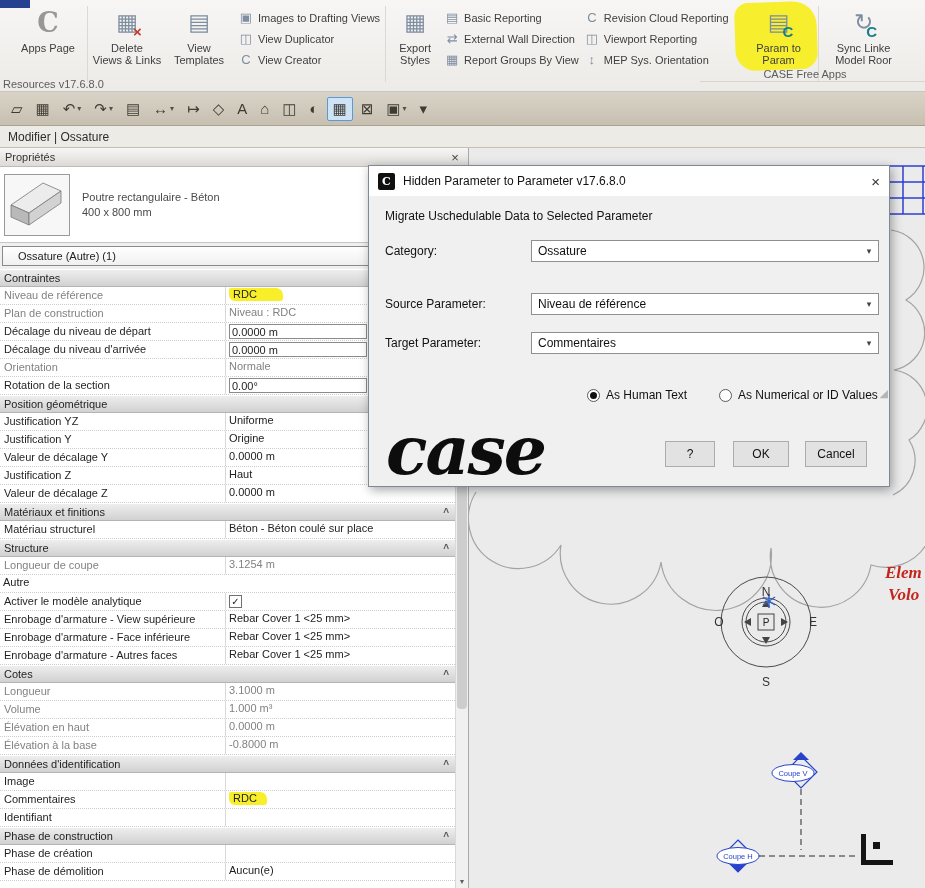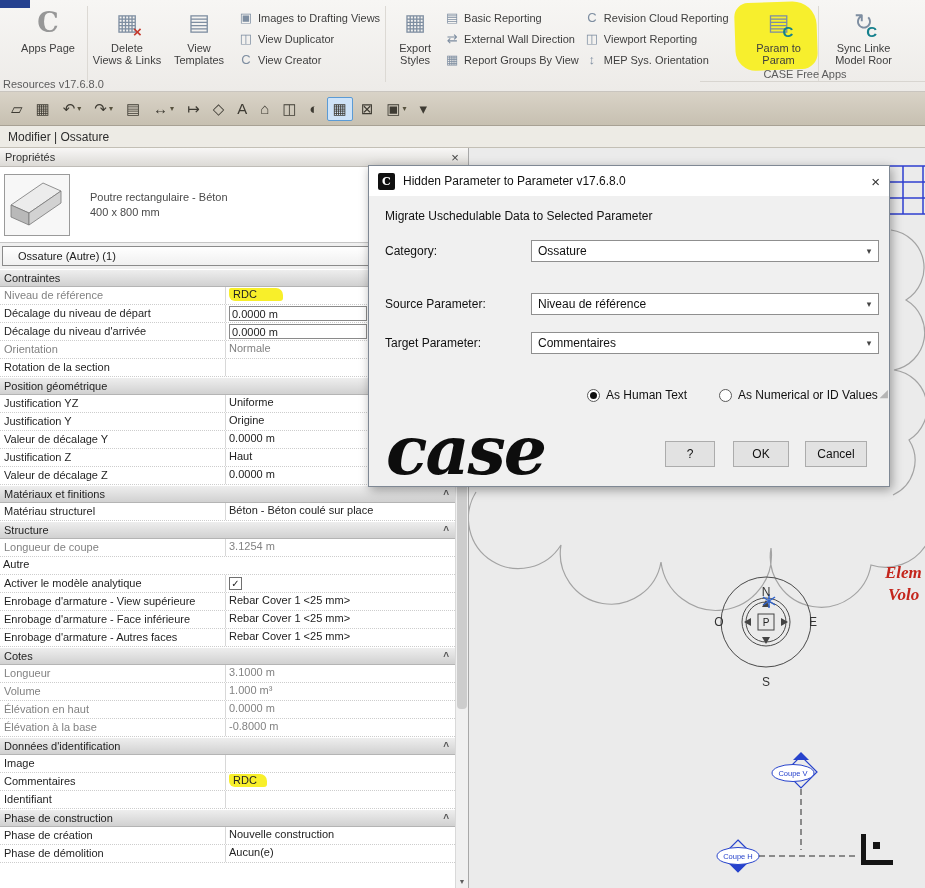--- a/index.html
+++ b/index.html
@@ -50,21 +50,21 @@
   border-left:1px solid #a8a8a8;overflow:hidden}
 
 
 .props{position:absolute;left:0;top:0;width:468px;height:740px;background:#f0f0f0;overflow:hidden}
 .props-title{height:19px;background:linear-gradient(#f8f7f6,#dcdad6);border-bottom:1px solid #bfbcb7;
   display:flex;align-items:center;padding:0 5px;color:#333}
 .props-title .t{flex:1}
 .props-close{width:16px;text-align:center;color:#444;font-size:13px;cursor:pointer}
 .type-box{height:76px;background:#fff;border-bottom:1px solid #c6c6c6;display:flex;align-items:center;padding:4px}
 .thumb{width:66px;height:62px;border:1px solid #9a9a9a;background:#fafafa;flex:none}
-.type-text{margin-left:20px;color:#4a4a4a;line-height:15px}
+.type-text{margin-left:12px;color:#4a4a4a;line-height:15px}
 .sel-row{display:flex;align-items:center;height:26px;padding:3px 2px}
 .combo{flex:1;height:20px;border:1px solid #8a8a8a;background:linear-gradient(#fff,#f0f0f0);
   display:flex;align-items:center;padding-left:15px;color:#222}
 .combo .arrow{margin-left:auto;width:15px;align-self:stretch;display:flex;align-items:center;justify-content:center;
   border-left:1px solid #c9c9c9;color:#444;font-size:9px}
 .edit-type-btn{width:22px;height:20px;border:1px solid #8a8a8a;background:#f4f4f4;margin-left:3px;
   display:flex;align-items:center;justify-content:center;color:#666;font-size:10px;cursor:pointer}
 .grid{position:absolute;left:0;top:121px;right:13px;bottom:0;background:#fff;overflow:hidden}
 .sec-header{height:18px;background:linear-gradient(#eeeeee,#d1d1d1);border-top:1px solid #fff;
   border-bottom:1px solid #b4b4b4;display:flex;align-items:center;padding:0 4px;color:#1f1f1f;cursor:pointer}
@@ -366,33 +366,38 @@
       <div class="grid">
           <div class="sec-header">
             <span class="st">Contraintes</span>
             <span class="chev">^</span>
           </div>
           <div class="prow">
             <div class="plabel gray">Niveau de référence</div>
             <div class="pvalue"><span class="hl">RDC</span></div>
           </div>
           <div class="prow">
+            <div class="plabel gray">Plan de construction</div>
+            <div class="pvalue"><span class="gray">Niveau : RDC</span></div>
+          </div>
+          <div class="prow">
             <div class="plabel">Décalage du niveau de départ</div>
             <div class="pvalue"><span class="boxed">0.0000 m</span></div>
           </div>
           <div class="prow">
             <div class="plabel">Décalage du niveau d'arrivée</div>
             <div class="pvalue"><span class="boxed">0.0000 m</span></div>
           </div>
           <div class="prow">
             <div class="plabel gray">Orientation</div>
             <div class="pvalue"><span class="gray">Normale</span></div>
           </div>
           <div class="prow">
             <div class="plabel">Rotation de la section</div>
+            <div class="pvalue"><span class="boxed">0.00°</span></div>
           </div>
           <div class="sec-header">
             <span class="st">Position géométrique</span>
             <span class="chev">^</span>
           </div>
           <div class="prow">
             <div class="plabel">Justification YZ</div>
             <div class="pvalue"><span>Uniforme</span></div>
           </div>
           <div class="prow">
@@ -481,21 +486,20 @@
           <div class="prow">
             <div class="plabel">Identifiant</div>
             <div class="pvalue"></div>
           </div>
           <div class="sec-header">
             <span class="st">Phase de construction</span>
             <span class="chev">^</span>
           </div>
           <div class="prow">
             <div class="plabel">Phase de création</div>
-            <div class="pvalue"><span>Nouvelle construction</span></div>
           </div>
           <div class="prow">
             <div class="plabel">Phase de démolition</div>
             <div class="pvalue"><span>Aucun(e)</span></div>
           </div>
         </div>
       <div class="vscroll">
         <div class="vs-up">▲</div>
         <div class="vs-thumb"></div>
         <div class="vs-down">▼</div>

